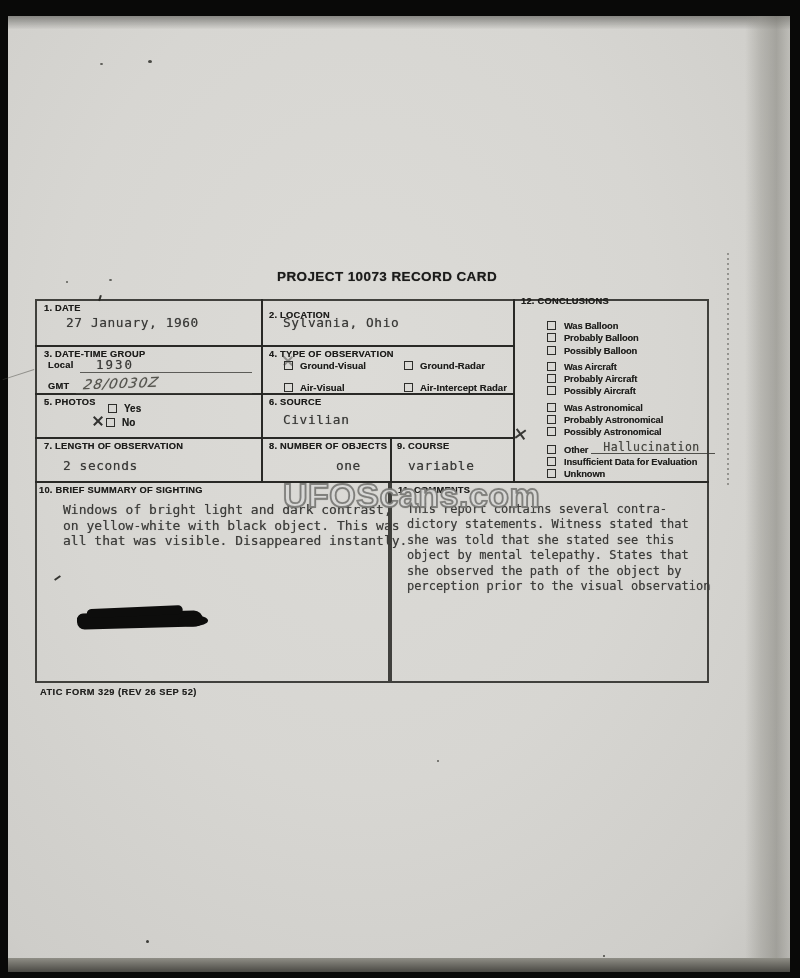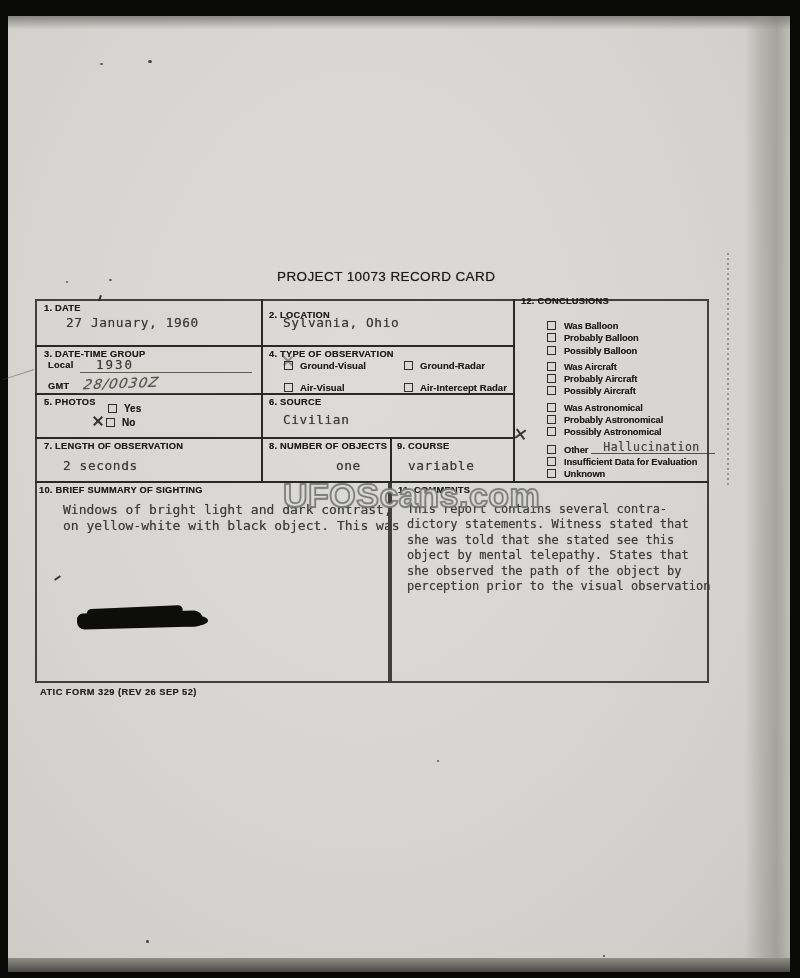--- a/index.html
+++ b/index.html
@@ -7,21 +7,21 @@
           font-family:"Liberation Sans", sans-serif; }
   .paper { position:absolute; left:8px; top:16px; width:782px; height:946px;
            background: radial-gradient(ellipse at 45% 38%, #dcdbd7 0%, #d7d6d2 50%, #cecdc9 88%, #c6c5c1 100%); }
   .band-right { position:absolute; left:745px; top:16px; width:45px; height:946px;
            background: linear-gradient(90deg, rgba(140,139,132,0) 0%, rgba(150,149,142,0.45) 35%, rgba(128,127,120,0.55) 70%, rgba(158,157,150,0.35) 100%); }
   .top-smudge { position:absolute; left:8px; top:16px; width:782px; height:13px;
            background: linear-gradient(180deg, rgba(70,70,66,0.55), rgba(70,70,66,0.02)); filter:blur(0.6px); }
   .bottom-strip { position:absolute; left:8px; top:958px; width:782px; height:14px;
            background: linear-gradient(180deg, #8f8e86, #4a4944); }
 
-  .doc-title { position:absolute; left:277px; top:269px; font-size:13.5px; font-weight:normal;
+  .doc-title { position:absolute; left:277px; top:269px; font-size:13.5px; font-weight:bold;
            letter-spacing:0.4px; color:#1b1b1a; text-shadow:0 0 0.8px rgba(20,20,20,0.6); white-space:nowrap;text-align:right; }
 
   .cell { position:absolute; border:2px solid rgba(38,38,34,0.85); box-sizing:border-box; }
 
   .lbl { position:absolute; font-size:9.3px; font-weight:bold; letter-spacing:0.25px;
          color:#1d1d1b; white-space:nowrap; text-shadow:0 0 0.5px rgba(25,25,22,0.55); }
   .typed { position:absolute; font-family:"DejaVu Sans Mono", monospace; font-size:12.8px;
            letter-spacing:0.6px; color:#3a3a38; white-space:nowrap;
            text-shadow:0 0 0.7px rgba(55,55,52,0.65); }
   .typed-block { position:absolute; font-family:"DejaVu Sans Mono", monospace; color:#3c3c3a;
@@ -163,20 +163,21 @@
   </div>
 
   <div class="typed" style="left:283px; top:412px;">Civilian</div>
   <div class="typed" style="left:63px; top:458px;">2 seconds</div>
   <div class="typed" style="left:336px; top:458px;">one</div>
   <div class="typed" style="left:408px; top:458px;">variable</div>
 
   <div class="typed-block" style="left:63px; top:502px; font-size:13px; line-height:15.6px;">
     <div>Windows of bright light and dark contrast,</div>
     <div>on yellow-white with black object. This was</div>
+    <div>all that was visible. Disappeared instantly.</div>
   </div>
   <div class="tickmark"></div>
   <div class="redaction"></div>
 
   <div class="typed-block" style="left:407px; top:502px; font-size:12px; line-height:15.4px;">
     <div>This report contains several contra-</div>
     <div>dictory statements. Witness stated that</div>
     <div>she was told that she stated see this</div>
     <div>object by mental telepathy. States that</div>
     <div>she observed the path of the object by</div>

